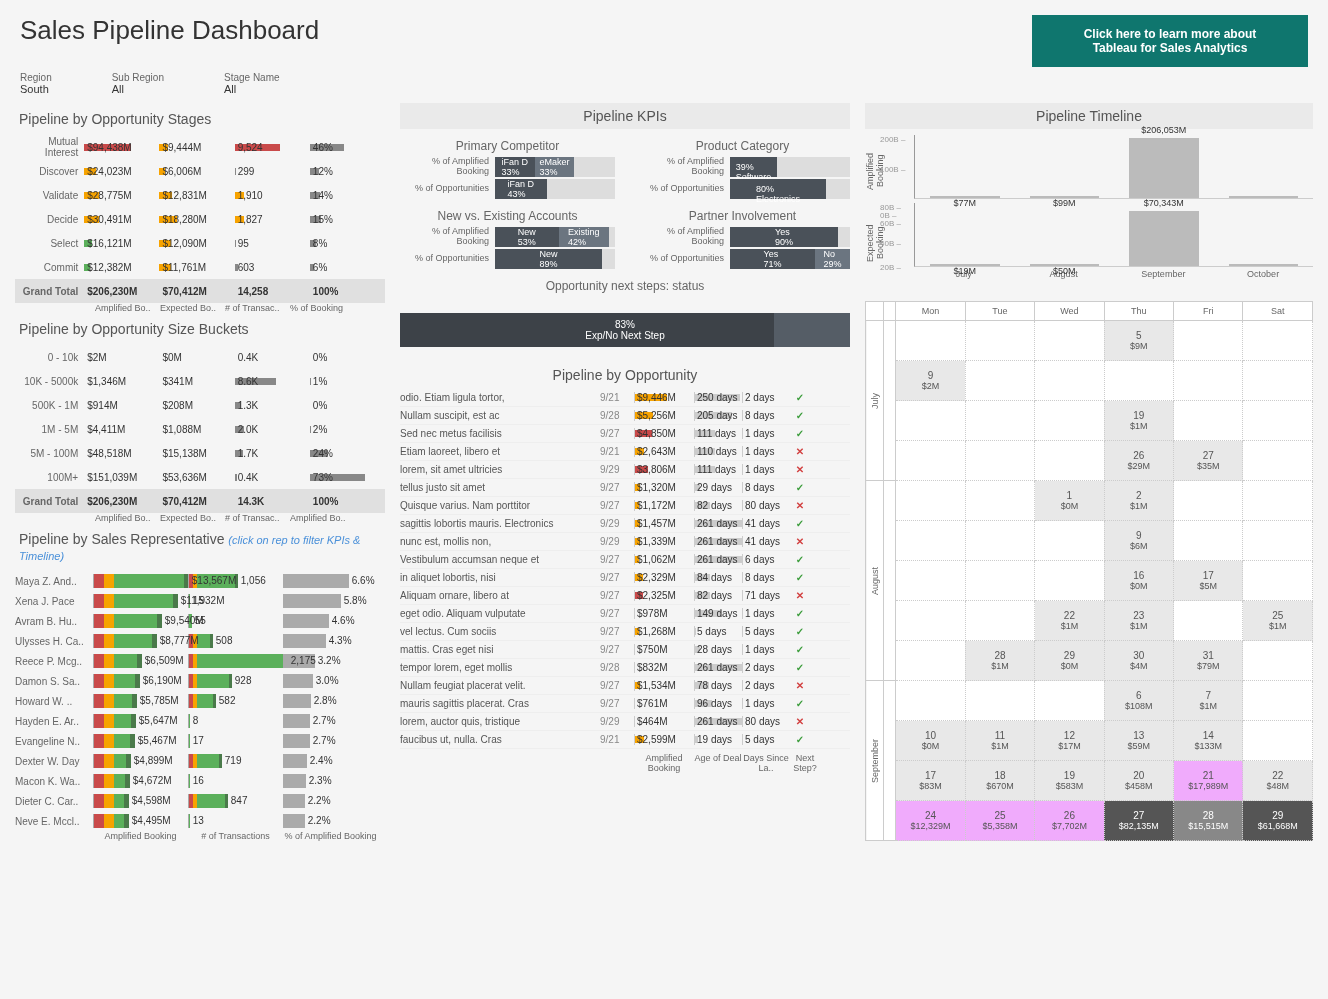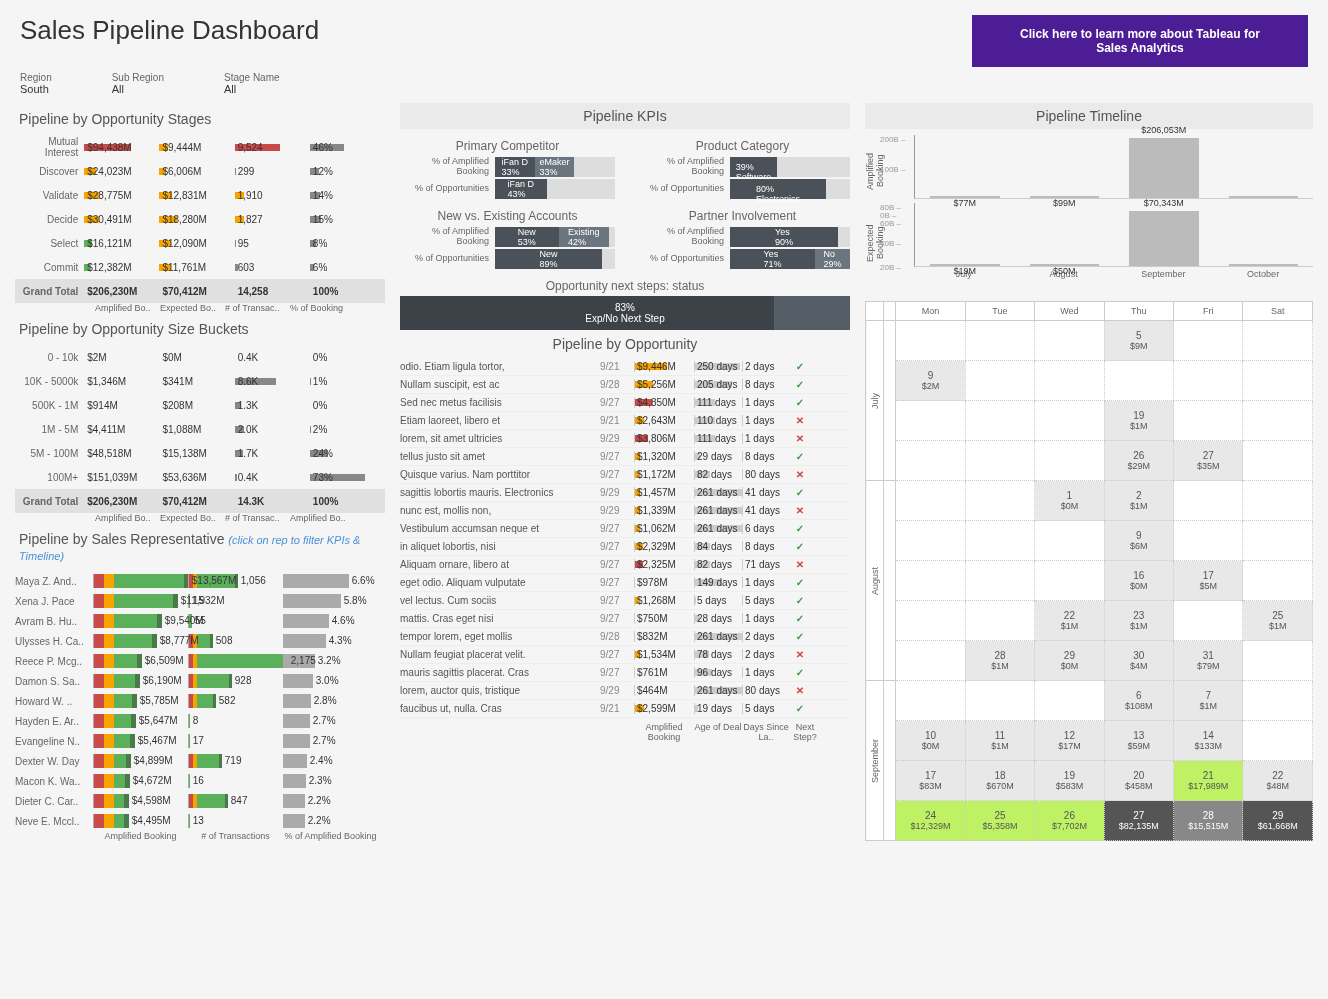--- a/index.html
+++ b/index.html
@@ -1,20 +1,20 @@
 <!DOCTYPE html>
 <html><head>
 <meta charset="utf-8">
 <style>
 * { margin: 0; padding: 0; box-sizing: border-box; font-family: -apple-system, "Segoe UI", Arial, sans-serif; }
 body { background: #f5f5f5; width: 1328px; height: 999px; overflow: hidden; font-size: 11px; color: #333; }
 
 .header { display: flex; justify-content: space-between; align-items: flex-start; padding: 15px 20px 5px; }
 .title { font-size: 26px; font-weight: 300; color: #333; }
-.banner { background: #4c1d95; color: white; padding: 12px 39px; font-size: 12px; font-weight: 600; text-align: center; width: 336px; cursor: pointer; }
+.banner { background: #0f766e; color: white; padding: 12px 39px; font-size: 12px; font-weight: 600; text-align: center; width: 276px; cursor: pointer; }
 
 .filters { display: flex; gap: 60px; padding: 0 20px 8px; font-size: 11px; }
 .filter-lbl { color: #666; font-size: 10px; }
 .filter-val { color: #333; }
 
 .main { display: flex; padding: 0 15px; gap: 15px; }
 .col-left { width: 370px; }
 .col-mid { width: 450px; }
 .col-right { flex: 1; }
 
@@ -44,21 +44,21 @@
 .kpi-grid { display: grid; grid-template-columns: 1fr 1fr; gap: 4px 20px; }
 .kpi-block { }
 .kpi-title { text-align: center; font-size: 12px; color: #666; margin: 4px 0; }
 .kpi-row { display: flex; align-items: center; margin: 2px 0; }
 .kpi-lbl { width: 95px; font-size: 9px; text-align: right; padding-right: 6px; color: #666; line-height: 1.1; }
 .kpi-bar-wrap { flex: 1; height: 20px; background: #ddd; display: flex; position: relative; }
 .kpi-seg { height: 100%; display: flex; align-items: center; justify-content: center; font-size: 9px; color: #fff; }
 .kpi-seg.dark { background: #4a5159; }
 .kpi-seg.mid { background: #6b7580; }
 
-.status-bar { background: #3d4248; color: #fff; text-align: center; padding: 6px 0; margin: 3px 0; position: relative; }
+.status-bar { background: #3d4248; color: #fff; text-align: center; padding: 6px 0; margin: 20px 0; position: relative; }
 .status-bar .fill { background: #555d66; position: absolute; right:0; top:0; bottom:0; width: 17%; }
 
 .opp-table { width: 100%; font-size: 10px; }
 .opp-row { display: flex; align-items: center; height: 18px; border-bottom: 1px solid #eee; padding-right: 4px;}
 .opp-name { width: 200px; color: #555; white-space: nowrap; overflow: hidden; }
 .opp-date { width: 34px; color: #888; }
 .opp-amt { width: 60px; position: relative; border-left:1px solid #ccc; padding-left:2px;}
 .opp-amt .b { position: absolute; left:0; top:2px; bottom:2px; }
 .opp-amt .b.o { background: #f7a300; }
 .opp-amt .b.r { background: #c94a4a; }
@@ -79,21 +79,21 @@
 .tl-chart .tick { position: absolute; left: -35px; font-size: 8px; color: #999; }
 .tl-bar { flex: 1; margin: 0 15px; background: #bbb; display: flex; align-items: flex-start; justify-content: center; font-size: 9px; color: #333; padding-top:2px; position: relative;}
 .tl-bar .toplabel { position: absolute; top: -13px; font-size:9px;}
 .tl-months { display: flex; font-size: 9px; color: #666; margin-top: 2px; }
 .tl-months div { flex: 1; text-align: center; }
 
 .calendar { width: 100%; border-collapse: collapse; font-size: 9px; margin-top: 6px; }
 .calendar th { background: #fff; border: 1px solid #ccc; padding: 4px 2px; font-weight: normal; color: #666; }
 .calendar td { border: 1px dotted #ccc; height: 40px; width: 55px; text-align: center; vertical-align: middle; color: #555; background:#fff;}
 .calendar td.f1 { background: #e8e8e8; }
-.calendar td.f2 { background: #bef264; }
+.calendar td.f2 { background: #f0abfc; }
 .calendar td.f3 { background: #888; color:#fff;}
 .calendar td.f4 { background: #555; color:#fff;}
 .calendar .mlabel { writing-mode: vertical-rl; transform: rotate(180deg); font-size: 9px; color:#666; width:14px; padding:0; border:1px solid #ccc;}
 .cal-day { font-size: 10px; }
 .cal-val { font-size: 9px; }
 </style>
 </head>
 <body>
 
 <div class="header">

